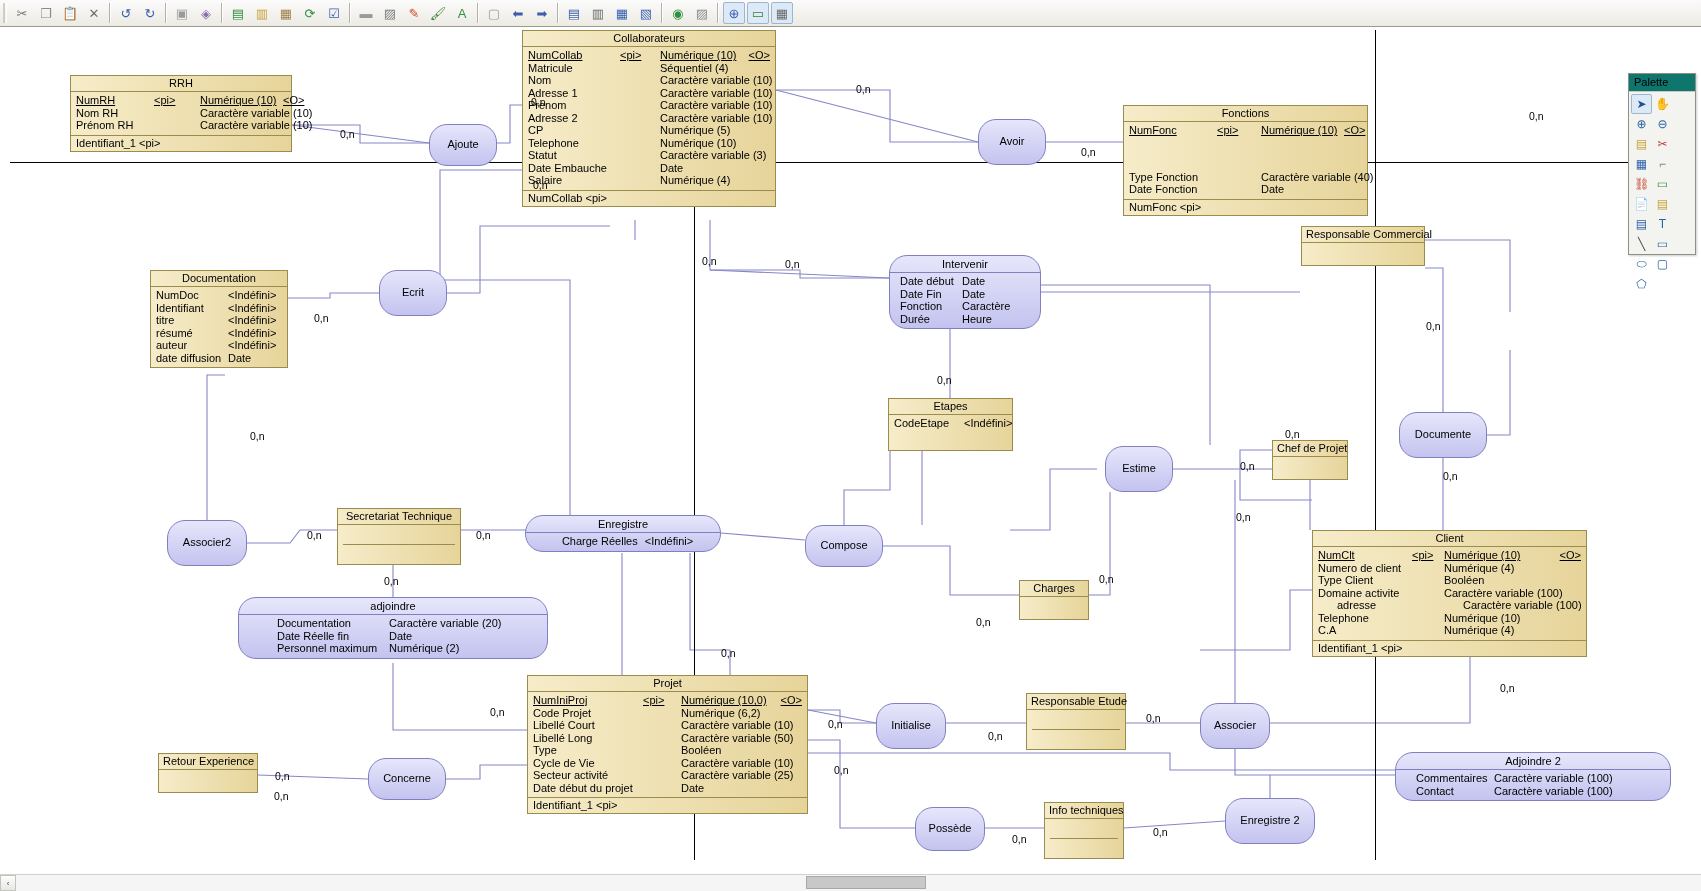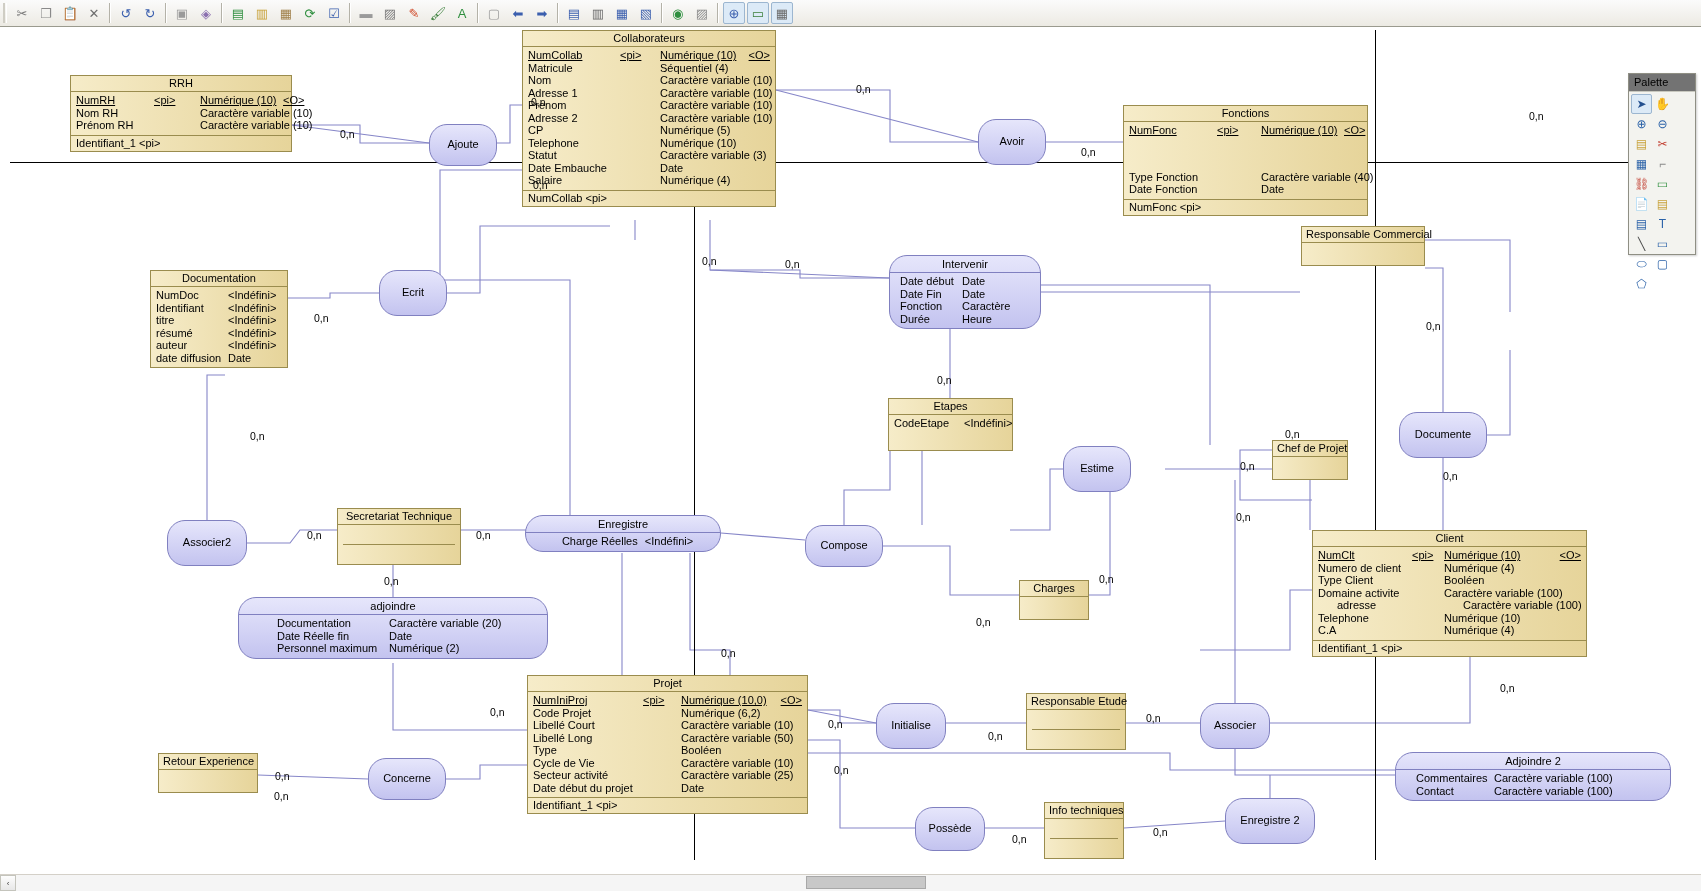--- a/index.html
+++ b/index.html
@@ -125,21 +125,21 @@
     background: #f3f3ef;
     border: 1px solid #8f8f84;
     z-index: 40;
     box-shadow: 1px 1px 2px rgba(0,0,0,.2);
   }
   #palette .pal-title {
     height: 18px;
     font-size: 11px;
     padding: 2px 14px 0 5px;
     border-bottom: 1px solid #c8c8bf;
-    background: #737373;
+    background: #0f766e;
   }
   #palette .pal-grid {
     display: flex; flex-wrap: wrap;
     padding: 2px 2px;
   }
   .pal-btn {
     width: 21px; height: 20px;
     display: flex; align-items: center; justify-content: center;
     border: 1px solid transparent;
     border-radius: 2px;
@@ -719,21 +719,21 @@
             </div>
             <div class="attr-row">
               <span style="display: inline-block; width: 62px;">Durée</span>
               <span>Heure</span>
             </div>
           </div>
         </div>
         <div class="rel" style="left: 1389px; top: 382px; width: 88px; height: 46px;">
           <div class="rel-title" style="line-height: 42px; padding: 0px 6px;">Documente</div>
         </div>
-        <div class="rel" style="left: 1053px; top: 416px; width: 68px; height: 46px;">
+        <div class="rel" style="left: 1095px; top: 416px; width: 68px; height: 46px;">
           <div class="rel-title" style="line-height: 42px; padding: 0px 6px;">Estime</div>
         </div>
         <div class="rel" style="left: 157px; top: 490px; width: 80px; height: 46px;">
           <div class="rel-title" style="line-height: 42px; padding: 0px 6px;">Associer2</div>
         </div>
         <div class="rel" style="left: 515px; top: 485px; width: 196px;">
           <div class="rel-title">Enregistre</div>
           <div class="rel-body rel-sep" style="text-align: center;">
             <div class="attr-row" style="justify-content: center;">
               <span style="display: inline-block; width: 90px;">Charge Réelles</span>

